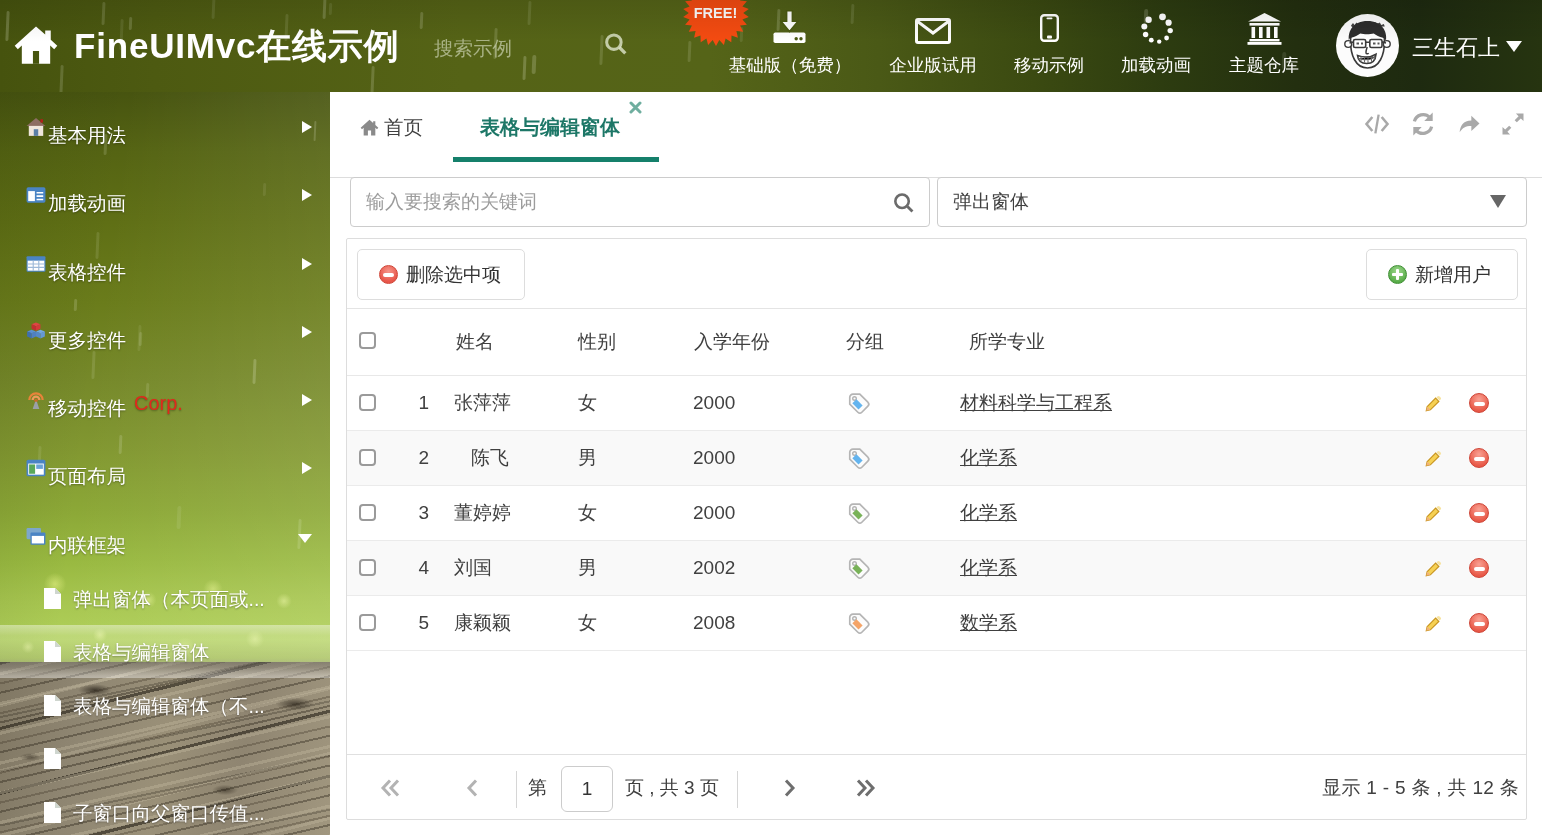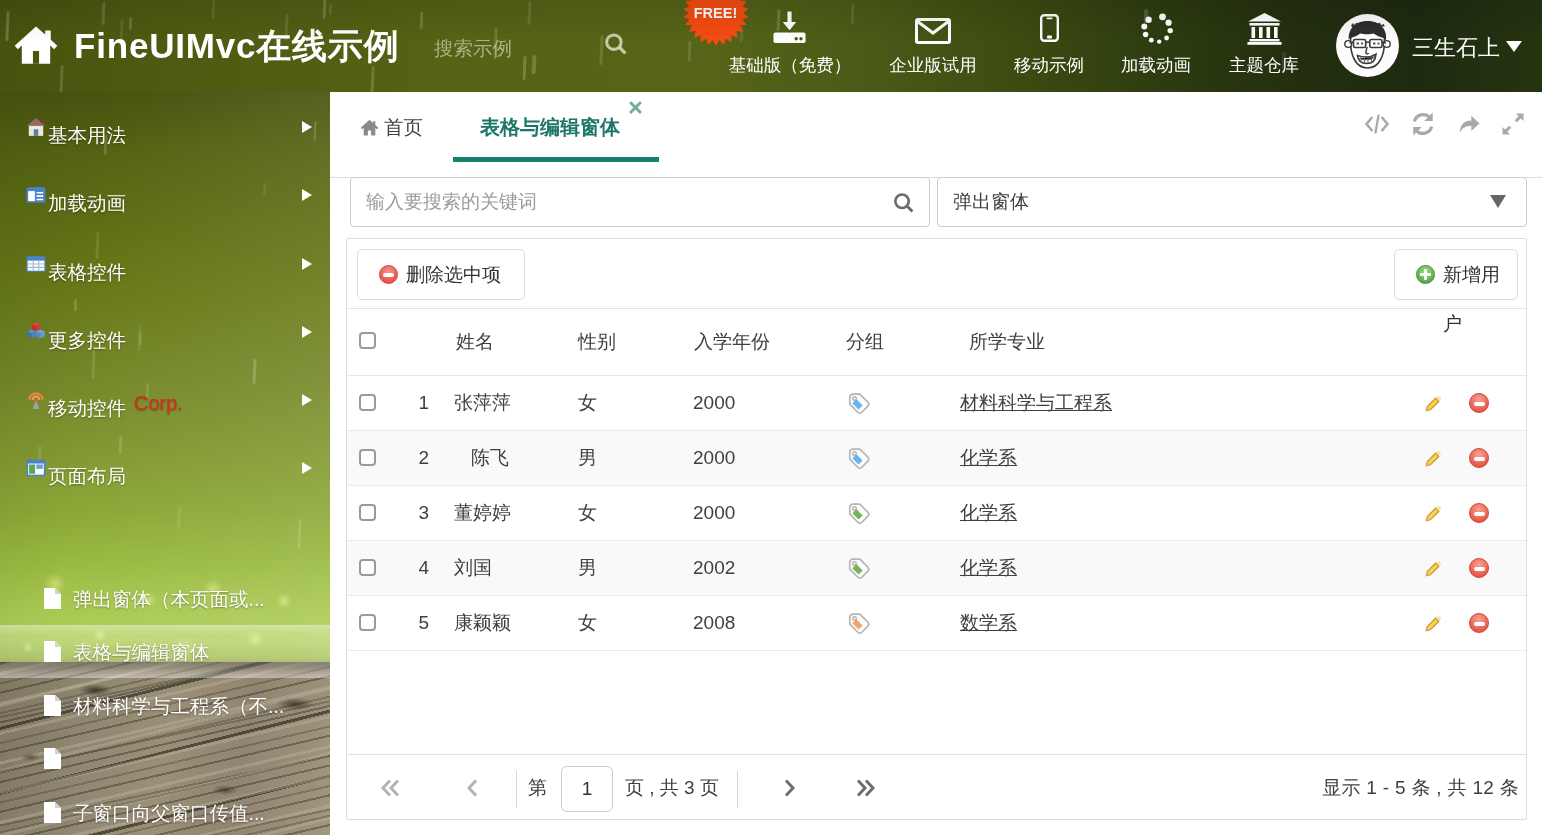--- a/index.html
+++ b/index.html
@@ -57,21 +57,21 @@
 #searchinp{left:20px;width:580px}
 #searchinp .ph{position:absolute;left:15px;top:0;line-height:48px;font-size:19px;color:#9c9c9c}
 #ddown{left:607px;width:590px}
 #ddown .tx{position:absolute;left:15px;top:0;line-height:48px;font-size:19px;color:#404040}
 #ddown .car{position:absolute;right:20px;top:17px;width:0;height:0;border-top:13px solid #666;border-left:8px solid transparent;border-right:8px solid transparent}
 
 #panel{position:absolute;left:16px;top:146px;width:1181px;height:582px;border:1px solid #ddd;border-radius:2px}
 #toolbar{position:absolute;left:0;top:0;width:1179px;height:70px;border-bottom:1px solid #e4e4e4}
 .btn{position:absolute;top:10px;height:51px;border:1px solid #ddd;border-radius:5px;background:#fff;font-size:19px;color:#333;line-height:49px}
 #btn-del{left:10px;width:168px}
-#btn-add{right:8px;width:124px}
+#btn-add{right:8px;width:152px}
 .btn .ic{position:absolute;left:21px;top:15px;width:19px;height:19px;border-radius:50%}
 .btn .tx{position:absolute;left:48px}
 .icdel{background:radial-gradient(circle at 50% 32%,#f6958a,#e8564a 70%);border:1px solid #cf4436}
 .icdel:after{content:"";position:absolute;left:3px;top:7px;width:11px;height:3.5px;background:#fff;border-radius:2px}
 .icadd{background:radial-gradient(circle at 50% 32%,#9fd98f,#57ab47 75%);border:1px solid #3f8f34}
 .icadd:after{content:"";position:absolute;left:3px;top:7.2px;width:11px;height:3px;background:#fff;border-radius:1px}
 .icadd:before{content:"";position:absolute;left:7px;top:3.2px;width:3px;height:11px;background:#fff;border-radius:1px}
 
 #ghead{position:absolute;left:0;top:70px;width:1179px;height:67px;border-bottom:1px solid #e8e8e8;font-size:19px;color:#404040}
 .hc{position:absolute;top:0;line-height:66px}
@@ -270,40 +270,49 @@
 <div class="mrow" style="top:356px">
  <svg class="mic" viewBox="0 0 18 18">
         <rect x="0.5" y="1.5" width="17" height="15" rx="1.5" fill="#4a84c4"></rect>
         <rect x="2" y="5" width="14" height="10" fill="#fff"></rect>
         <rect x="2.8" y="5.8" width="5.4" height="8.4" fill="#5aa85a"></rect>
         <rect x="9.2" y="5.8" width="6" height="4" fill="#6aa2d8"></rect>
       </svg>
  <span class="mtx">页面布局</span>
       <span class="arr"></span>
     </div>
+<div class="mrow" style="top:425px">
+ <svg class="mic" viewBox="0 0 18 18">
+        <rect x="0.5" y="1" width="13" height="10" rx="1" fill="#7da7cc"></rect>
+        <rect x="4" y="5" width="13.5" height="11" rx="1" fill="#4a84c4"></rect>
+        <rect x="5.2" y="8" width="11" height="6.8" fill="#fff"></rect>
+      </svg>
+ <span class="mtx">内联框架</span>
+      <span class="arrd"></span>
+    </div>
 <div class="srow" style="top:487px">
  <svg class="fic" width="17" height="21" viewBox="0 0 17 21">
         <path fill="#fff" d="M0 0h11l6 6v15H0z"></path>
         <path fill="#cfd6cf" d="M11 0l6 6h-6z"></path>
       </svg>
  <span class="mtx">弹出窗体（本页面或...</span>
     </div>
 <div class="srow" style="top:540px">
  <svg class="fic" width="17" height="21" viewBox="0 0 17 21">
         <path fill="#fff" d="M0 0h11l6 6v15H0z"></path>
         <path fill="#cfd6cf" d="M11 0l6 6h-6z"></path>
       </svg>
  <span class="mtx">表格与编辑窗体</span>
     </div>
 <div class="srow" style="top:594px">
  <svg class="fic" width="17" height="21" viewBox="0 0 17 21">
         <path fill="#fff" d="M0 0h11l6 6v15H0z"></path>
         <path fill="#cfd6cf" d="M11 0l6 6h-6z"></path>
       </svg>
- <span class="mtx">材料科学与工程系（不...</span>
+ <span class="mtx">表格与编辑窗体（不...</span>
     </div>
 <div class="srow" style="top:647px">
  <svg class="fic" width="17" height="21" viewBox="0 0 17 21">
         <path fill="#fff" d="M0 0h11l6 6v15H0z"></path>
         <path fill="#cfd6cf" d="M11 0l6 6h-6z"></path>
       </svg>
     </div>
 <div class="srow" style="top:701px">
  <svg class="fic" width="17" height="21" viewBox="0 0 17 21">
         <path fill="#fff" d="M0 0h11l6 6v15H0z"></path>

